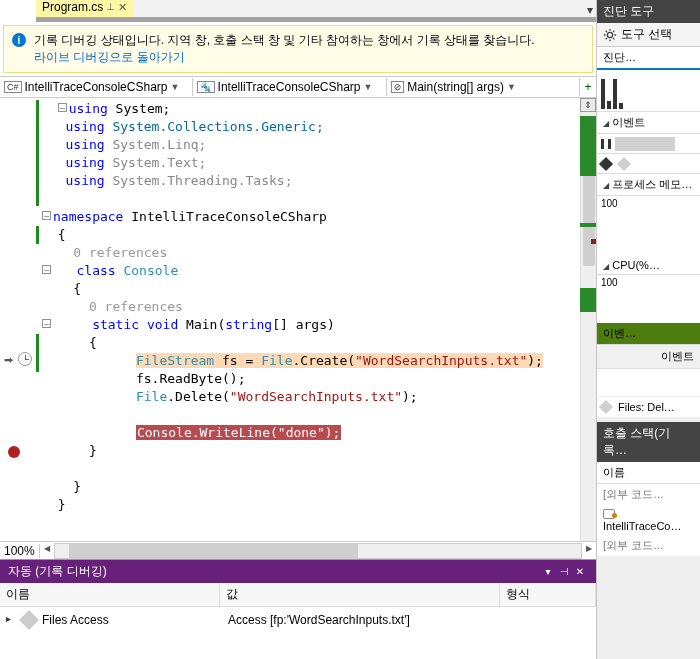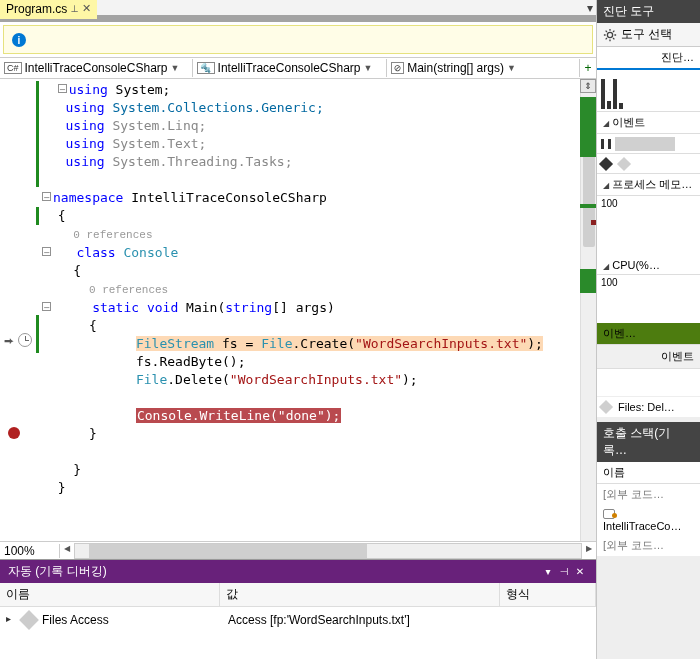--- a/index.html
+++ b/index.html
@@ -2,21 +2,21 @@
 <html><head>
 <meta charset="utf-8">
 <style>
   * { margin: 0; padding: 0; box-sizing: border-box; }
   body { font-family: "Segoe UI", Tahoma, sans-serif; font-size: 12px; background: #fff; width: 700px; height: 659px; overflow: hidden; }
   .root { display: flex; width: 700px; height: 659px; }
   .left-col { width: 597px; display: flex; flex-direction: column; border-right: 1px solid #c6c6c6; }
   .right-col { width: 103px; display: flex; flex-direction: column; background: #eee; }
 
   
-  .tabs-row { height: 22px; background: #f3f3f3; display: flex; align-items: center; border-bottom: 7px solid #a3a3a3; }
+  .tabs-row { height: 22px; background: #f3f3f3; display: flex; align-items: flex-end; border-bottom: 5px solid #a3a3a3; margin-left: 36px; }
   .tab-active { background: #fef7a6; padding: 2px 6px; display: flex; align-items: center; gap: 4px; border-top: 2px solid #fef7a6; height:22px;}
   .tab-pin { color: #666; font-size: 10px; }
   .tab-close { color: #555; cursor: pointer; font-size: 11px; }
   .tabs-spacer { flex: 1; }
   .tabs-dropdown { width: 12px; text-align: center; color: #444; }
 
   
   .info-bar { background: #fffde7; border: 1px solid #e6e27f; margin: 3px; padding: 6px 8px; display: flex; gap: 8px; align-items: flex-start; }
   .info-icon { width: 14px; height: 14px; border-radius: 50%; background: #0078d4; color:#fff; font-size:10px; font-weight:bold; display:flex; align-items:center; justify-content:center; flex-shrink:0; margin-top:1px;}
   .info-text { line-height: 1.4; }
@@ -32,39 +32,39 @@
 
   
   .editor-wrap { flex:1; display:flex; position:relative; background:#fff; overflow:hidden;}
   .glyph-margin { width:40px; border-right:0; position:relative; }
   .code-area { flex:1; font-family: Consolas, monospace; font-size: 13px; line-height: 18px; padding:2px 0 2px 2px; position:relative; overflow:hidden;}
   .code-line { white-space: pre; }
   .outline-box { color:#888; font-size:10px; display:inline-block; width:9px; text-align:center; border:1px solid #919191; line-height:9px; height:9px; margin-right:2px; vertical-align:1px;}
   .kw { color:#0000ff; }
   .type { color:#2b91af; }
   .str { color:#a31515; }
-  .ref-annot { color:#999; font-size:11px;font-family:Liberation Mono, monospace;}
+  .ref-annot { color:#999; font-size:13px;}
   .green-bar { position:absolute; left:36px; width:3px; background:#1f8a1f; }
   .hl-orange { background:#fdd9b5; }
   .hl-red { background:#b94a4f; color:#fff; padding:0 1px;}
   .scroll-overview { width:16px; background:#efefef; position:relative; border-left:1px solid #ddd;}
   .ov-split { position:absolute; top:0; right:0; width:16px; height:14px; background:#e9e9e9; border:1px solid #999; font-size:9px; color:#333; text-align:center; line-height:12px; cursor:row-resize;}
   .ov-mark-g { position:absolute; right:0; width:16px; height:4px; background:#2a8a2a;}
   .ov-mark-b { position:absolute; right:0; width:5px; height:5px; background:#8a2020;}
   .ov-thumb { position:absolute; left:2px; width:12px; height:150px; top:18px; background:#cfcfcf; border-radius:2px;}
 
   .glyph-history { position:absolute; width:14px; height:14px; border:1px solid #999; border-radius:50%;}
   .glyph-history::before { content:''; position:absolute; left:6px; top:2px; width:1px; height:5px; background:#666;}
   .glyph-history::after { content:''; position:absolute; left:6px; top:6px; width:4px; height:1px; background:#666;}
   .glyph-bp { position:absolute; width:12px; height:12px; background:#b02020; border-radius:50%;}
   .glyph-arrow { position:absolute; font-size:10px; color:#555;}
 
   
   .zoom-row { height:18px; display:flex; align-items:center; border-top:1px solid #ccc; }
-  .zoom-label { width:60px; padding-left:4px; border-right:1px solid #ccc;}
+  .zoom-label { width:40px; padding-left:4px; border-right:1px solid #ccc;}
   .hscroll { flex:1; height:16px; background:#efefef; position:relative; border:1px solid #ccc;}
   .hscroll-thumb { position:absolute; left:14px; top:0; height:100%; width:55%; background:#cfcfcf;}
   .hscroll-btn { width:14px; height:14px; text-align:center; font-size:8px; color:#555;}
 
   
   .autos-panel { height:100px; display:flex; flex-direction:column; border-top:1px solid #999;}
   .autos-title { background:#68217a; color:#fff; padding:3px 8px; display:flex; align-items:center;}
   .autos-title-spacer{flex:1;}
   .win-btn { width:16px; text-align:center; font-size:10px; cursor:pointer; color:#fff;}
   .autos-body { flex:1; background:#fff; }
@@ -109,20 +109,24 @@
         <span>Program.cs</span>
         <span class="tab-pin">⟂</span>
         <span class="tab-close">✕</span>
       </div>
       <div class="tabs-spacer"></div>
       <div class="tabs-dropdown">▾</div>
     </div>
 
     <div class="info-bar">
       <div class="info-icon">i</div>
+      <div class="info-text">
+        <span>기록 디버깅 상태입니다. 지역 창, 호출 스택 창 및 기타 참여하는 창에서 기록 상태를 찾습니다.</span><br>
+        <span class="info-link">라이브 디버깅으로 돌아가기</span>
+      </div>
     </div>
 
     <div class="crumb-bar">
       <div class="crumb">
         <span class="crumb-badge">C#</span>
         <span class="crumb-text">IntelliTraceConsoleCSharp</span>
         <span class="crumb-arrow">▼</span>
       </div>
       <div class="crumb">
         <span class="crumb-badge">🔩</span>
@@ -216,21 +220,21 @@
 
   <div class="right-col">
     <div class="r-title dark"><span>진단 도구</span></div>
     <div class="r-section">
       <svg class="gear-icon" viewBox="0 0 16 16">
           <circle cx="8" cy="8" r="3" fill="none" stroke="#444" stroke-width="1.5"></circle>
           <path d="M8 1v2M8 13v2M1 8h2M13 8h2M3 3l1.5 1.5M11.5 11.5L13 13M3 13l1.5-1.5M11.5 4.5L13 3" stroke="#444" stroke-width="1.5"></path>
         </svg>
       <span>도구 선택</span>
     </div>
-    <div class="r-sec-header" style="border-bottom:2px solid #0078d4;text-align:right;">진단…</div>
+    <div class="r-sec-header" style="border-bottom:2px solid #0078d4;">진단…</div>
     <div class="sparkline">
       <div class="bar" style="height:30px"></div>
         <div class="bar" style="height:8px"></div>
       <div class="bar" style="height:30px"></div>
         <div class="bar" style="height:6px"></div>
     </div>
     <div class="r-sec-header"><span class="r-tri">◢</span> <span>이벤트</span></div>
     <div class="track">
         <span class="pause-ic"></span>
         <div class="track-seg" style="width:60px"></div>

